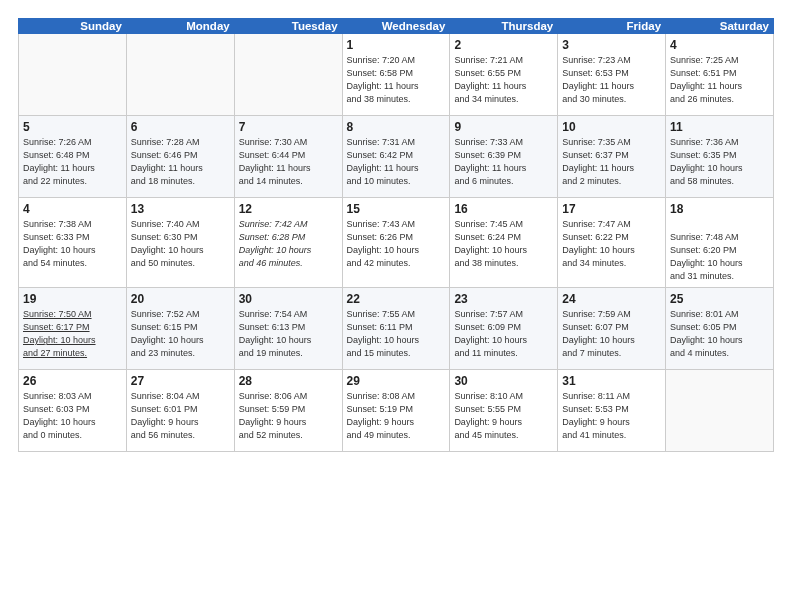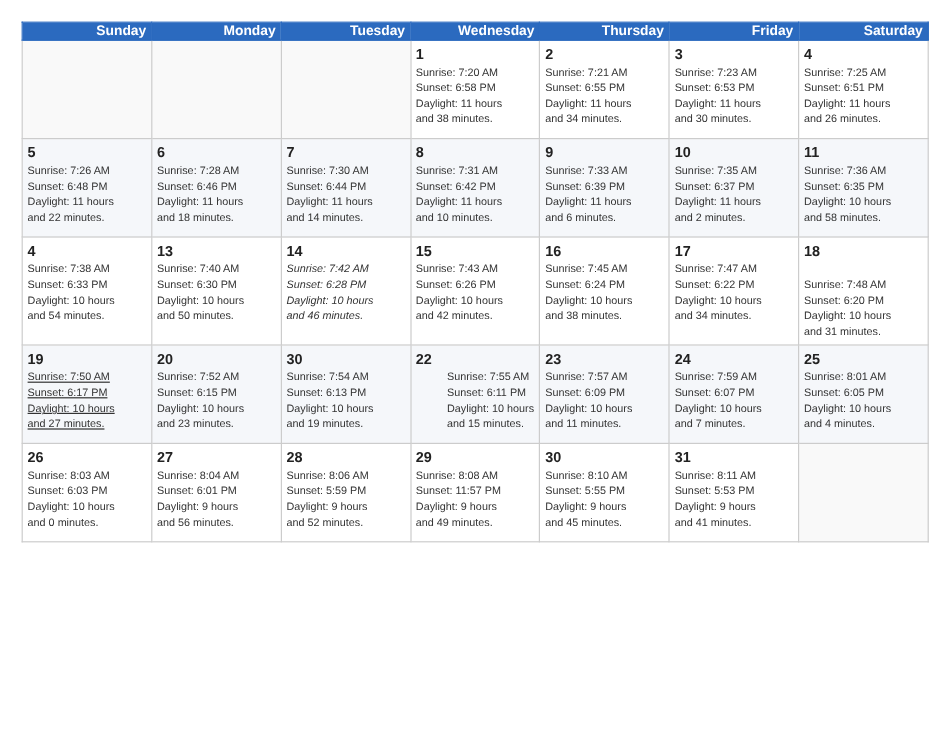--- a/index.html
+++ b/index.html
@@ -189,21 +189,21 @@
 and 54 minutes.</div>
           </td>
           <td>
             <span class="day-number">13</span>
             <div class="day-info" style="white-space: pre-line;">Sunrise: 7:40 AM
 Sunset: 6:30 PM
 Daylight: 10 hours
 and 50 minutes.</div>
           </td>
           <td>
-            <span class="day-number">14</span>
+            <span class="day-number">12</span>
             <div class="day-info" style="white-space: pre-line; font-style: italic;">Sunrise: 7:42 AM
 Sunset: 6:28 PM
 Daylight: 10 hours
 and 46 minutes.</div>
           </td>
           <td>
             <span class="day-number">15</span>
             <div class="day-info" style="white-space: pre-line;">Sunrise: 7:43 AM
 Sunset: 6:26 PM
 Daylight: 10 hours
@@ -248,21 +248,21 @@
           </td>
           <td>
             <span class="day-number">30</span>
             <div class="day-info" style="white-space: pre-line;">Sunrise: 7:54 AM
 Sunset: 6:13 PM
 Daylight: 10 hours
 and 19 minutes.</div>
           </td>
           <td>
             <span class="day-number">22</span>
-            <div class="day-info" style="white-space: pre-line; margin-left: 26px;">Sunrise: 7:55 AM
+            <div class="day-info" style="white-space: pre-line;">Sunrise: 7:55 AM
 Sunset: 6:11 PM
 Daylight: 10 hours
 and 15 minutes.</div>
           </td>
           <td>
             <span class="day-number">23</span>
             <div class="day-info" style="white-space: pre-line;">Sunrise: 7:57 AM
 Sunset: 6:09 PM
 Daylight: 10 hours
 and 11 minutes.</div>
@@ -300,21 +300,21 @@
           <td>
             <span class="day-number">28</span>
             <div class="day-info" style="white-space: pre-line;">Sunrise: 8:06 AM
 Sunset: 5:59 PM
 Daylight: 9 hours
 and 52 minutes.</div>
           </td>
           <td>
             <span class="day-number">29</span>
             <div class="day-info" style="white-space: pre-line;">Sunrise: 8:08 AM
-Sunset: 11:57 PM
+Sunset: 5:19 PM
 Daylight: 9 hours
 and 49 minutes.</div>
           </td>
           <td>
             <span class="day-number">30</span>
             <div class="day-info" style="white-space: pre-line;">Sunrise: 8:10 AM
 Sunset: 5:55 PM
 Daylight: 9 hours
 and 45 minutes.</div>
           </td>

